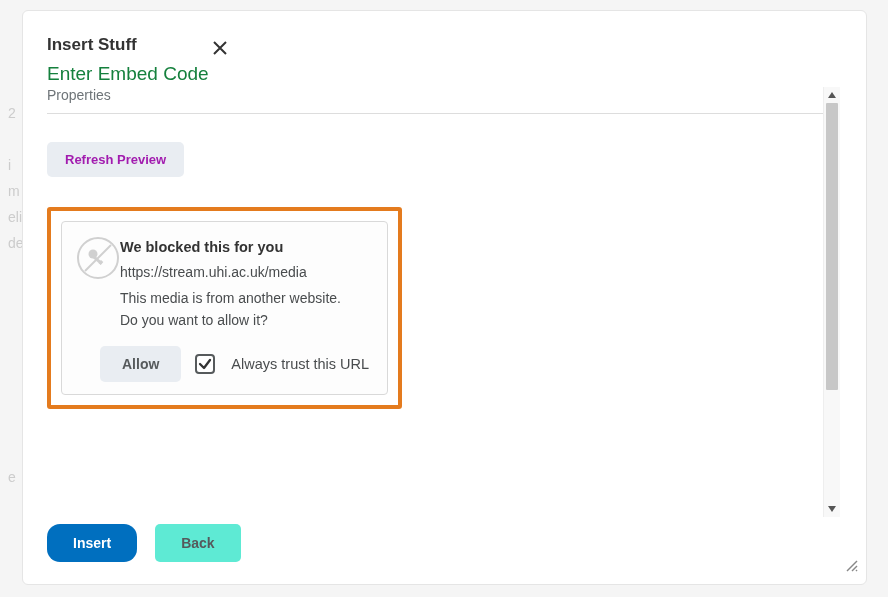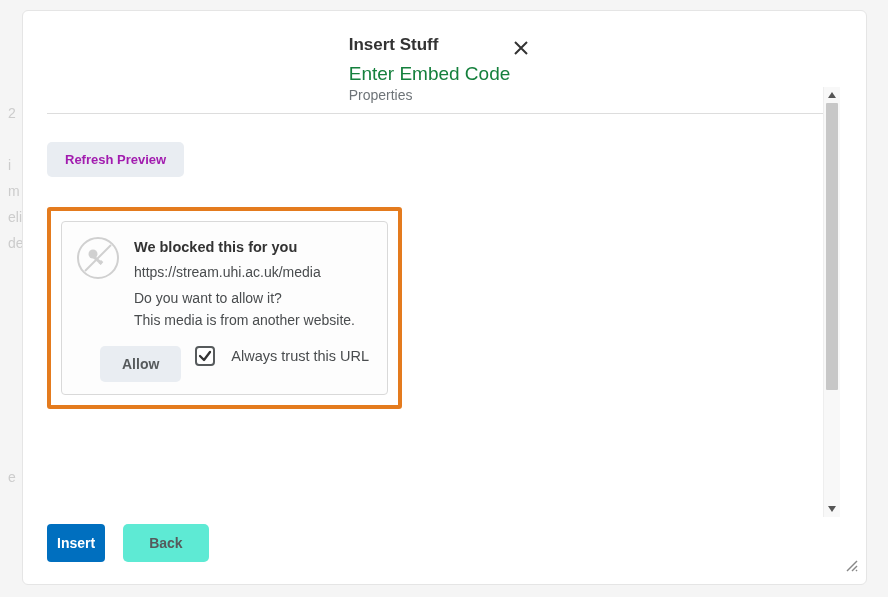--- a/index.html
+++ b/index.html
@@ -28,21 +28,21 @@
       height: 575px;
       background: #fff;
       border: 1px solid #e5e5e5;
       border-radius: 6px;
       padding: 24px 32px 22px 24px;
       display: flex;
       flex-direction: column;
     }
     .dialog-header {
       display: flex;
-      justify-content: center;
+      justify-content: flex-start;
       align-items: flex-start;
     }
     .dialog-title {
       font-size: 17px;
       font-weight: 700;
       color: #333;
       margin-bottom: 8px;
     }
     .close-btn {
       background: none;
@@ -95,21 +95,20 @@
       border-radius: 3px;
     }
     .blocked-panel {
       border: 1px solid #d9d9d9;
       border-radius: 4px;
       padding: 14px 14px 12px 14px;
       background: #fdfdfd;
     }
     .blocked-top {
       display: flex;
-      gap: 14px;
     }
     .blocked-icon-wrap {
       flex-shrink: 0;
     }
     .blocked-text {
       flex: 1;
       font-size: 14px;
       color: #494c4e;
       line-height: 1.55;
     }
@@ -117,21 +116,21 @@
       font-weight: 700;
       font-size: 14.5px;
       color: #333;
       margin-bottom: 4px;
     }
     .blocked-url {
       margin-bottom: 4px;
     }
     .blocked-actions {
       display: flex;
-      align-items: flex-start;
+      align-items: center;
       gap: 14px;
       margin-top: 14px;
       padding-left: 24px;
     }
     .allow-btn {
       background: #e9edf2;
       border: none;
       color: #565a5c;
       font-size: 14px;
       font-weight: 700;
@@ -200,22 +199,22 @@
       gap: 18px;
       align-items: center;
       padding-top: 18px;
     }
     .btn-primary {
       background: #006fbf;
       color: #fff;
       border: none;
       font-size: 14px;
       font-weight: 700;
-      padding: 11px 10px;
-      border-radius: 4px;
+      padding: 11px 26px;
+      border-radius: 13px;
       cursor: pointer;
     }
     .btn-secondary {
       background: #5eead4;
       color: #565a5c;
       border: none;
       font-size: 14px;
       font-weight: 700;
       padding: 11px 26px;
       border-radius: 5px;
@@ -265,22 +264,22 @@
                 <circle cx="22" cy="22" r="20" fill="none" stroke="#d0d0d0" stroke-width="2"></circle>
                 <line x1="9" y1="35" x2="35" y2="9" stroke="#d0d0d0" stroke-width="2"></line>
                 <circle cx="17" cy="18" r="4.5" fill="#d0d0d0"></circle>
                 <rect x="19" y="20" width="10" height="3" fill="#d0d0d0" transform="rotate(40 19 20)"></rect>
                 <rect x="25" y="24" width="3" height="4" fill="#d0d0d0" transform="rotate(40 25 24)"></rect>
               </svg>
             </div>
             <div class="blocked-text">
               <div class="blocked-heading">We blocked this for you</div>
               <div class="blocked-url">https://stream.uhi.ac.uk/media</div>
+              <div>This media is from another website.</div>
               <div>Do you want to allow it?</div>
-              <div>This media is from another website.</div>
             </div>
           </div>
           <div class="blocked-actions">
             <button class="allow-btn">Allow</button>
             <label class="trust-check-wrap">
               <span class="checkbox-square">
                 <svg width="14" height="14" viewBox="0 0 14 14">
                     <path d="M2 7 L6 11 L12 3" stroke="#333" stroke-width="2.3" fill="none" stroke-linecap="round" stroke-linejoin="round"></path>
                   </svg>
               </span>

